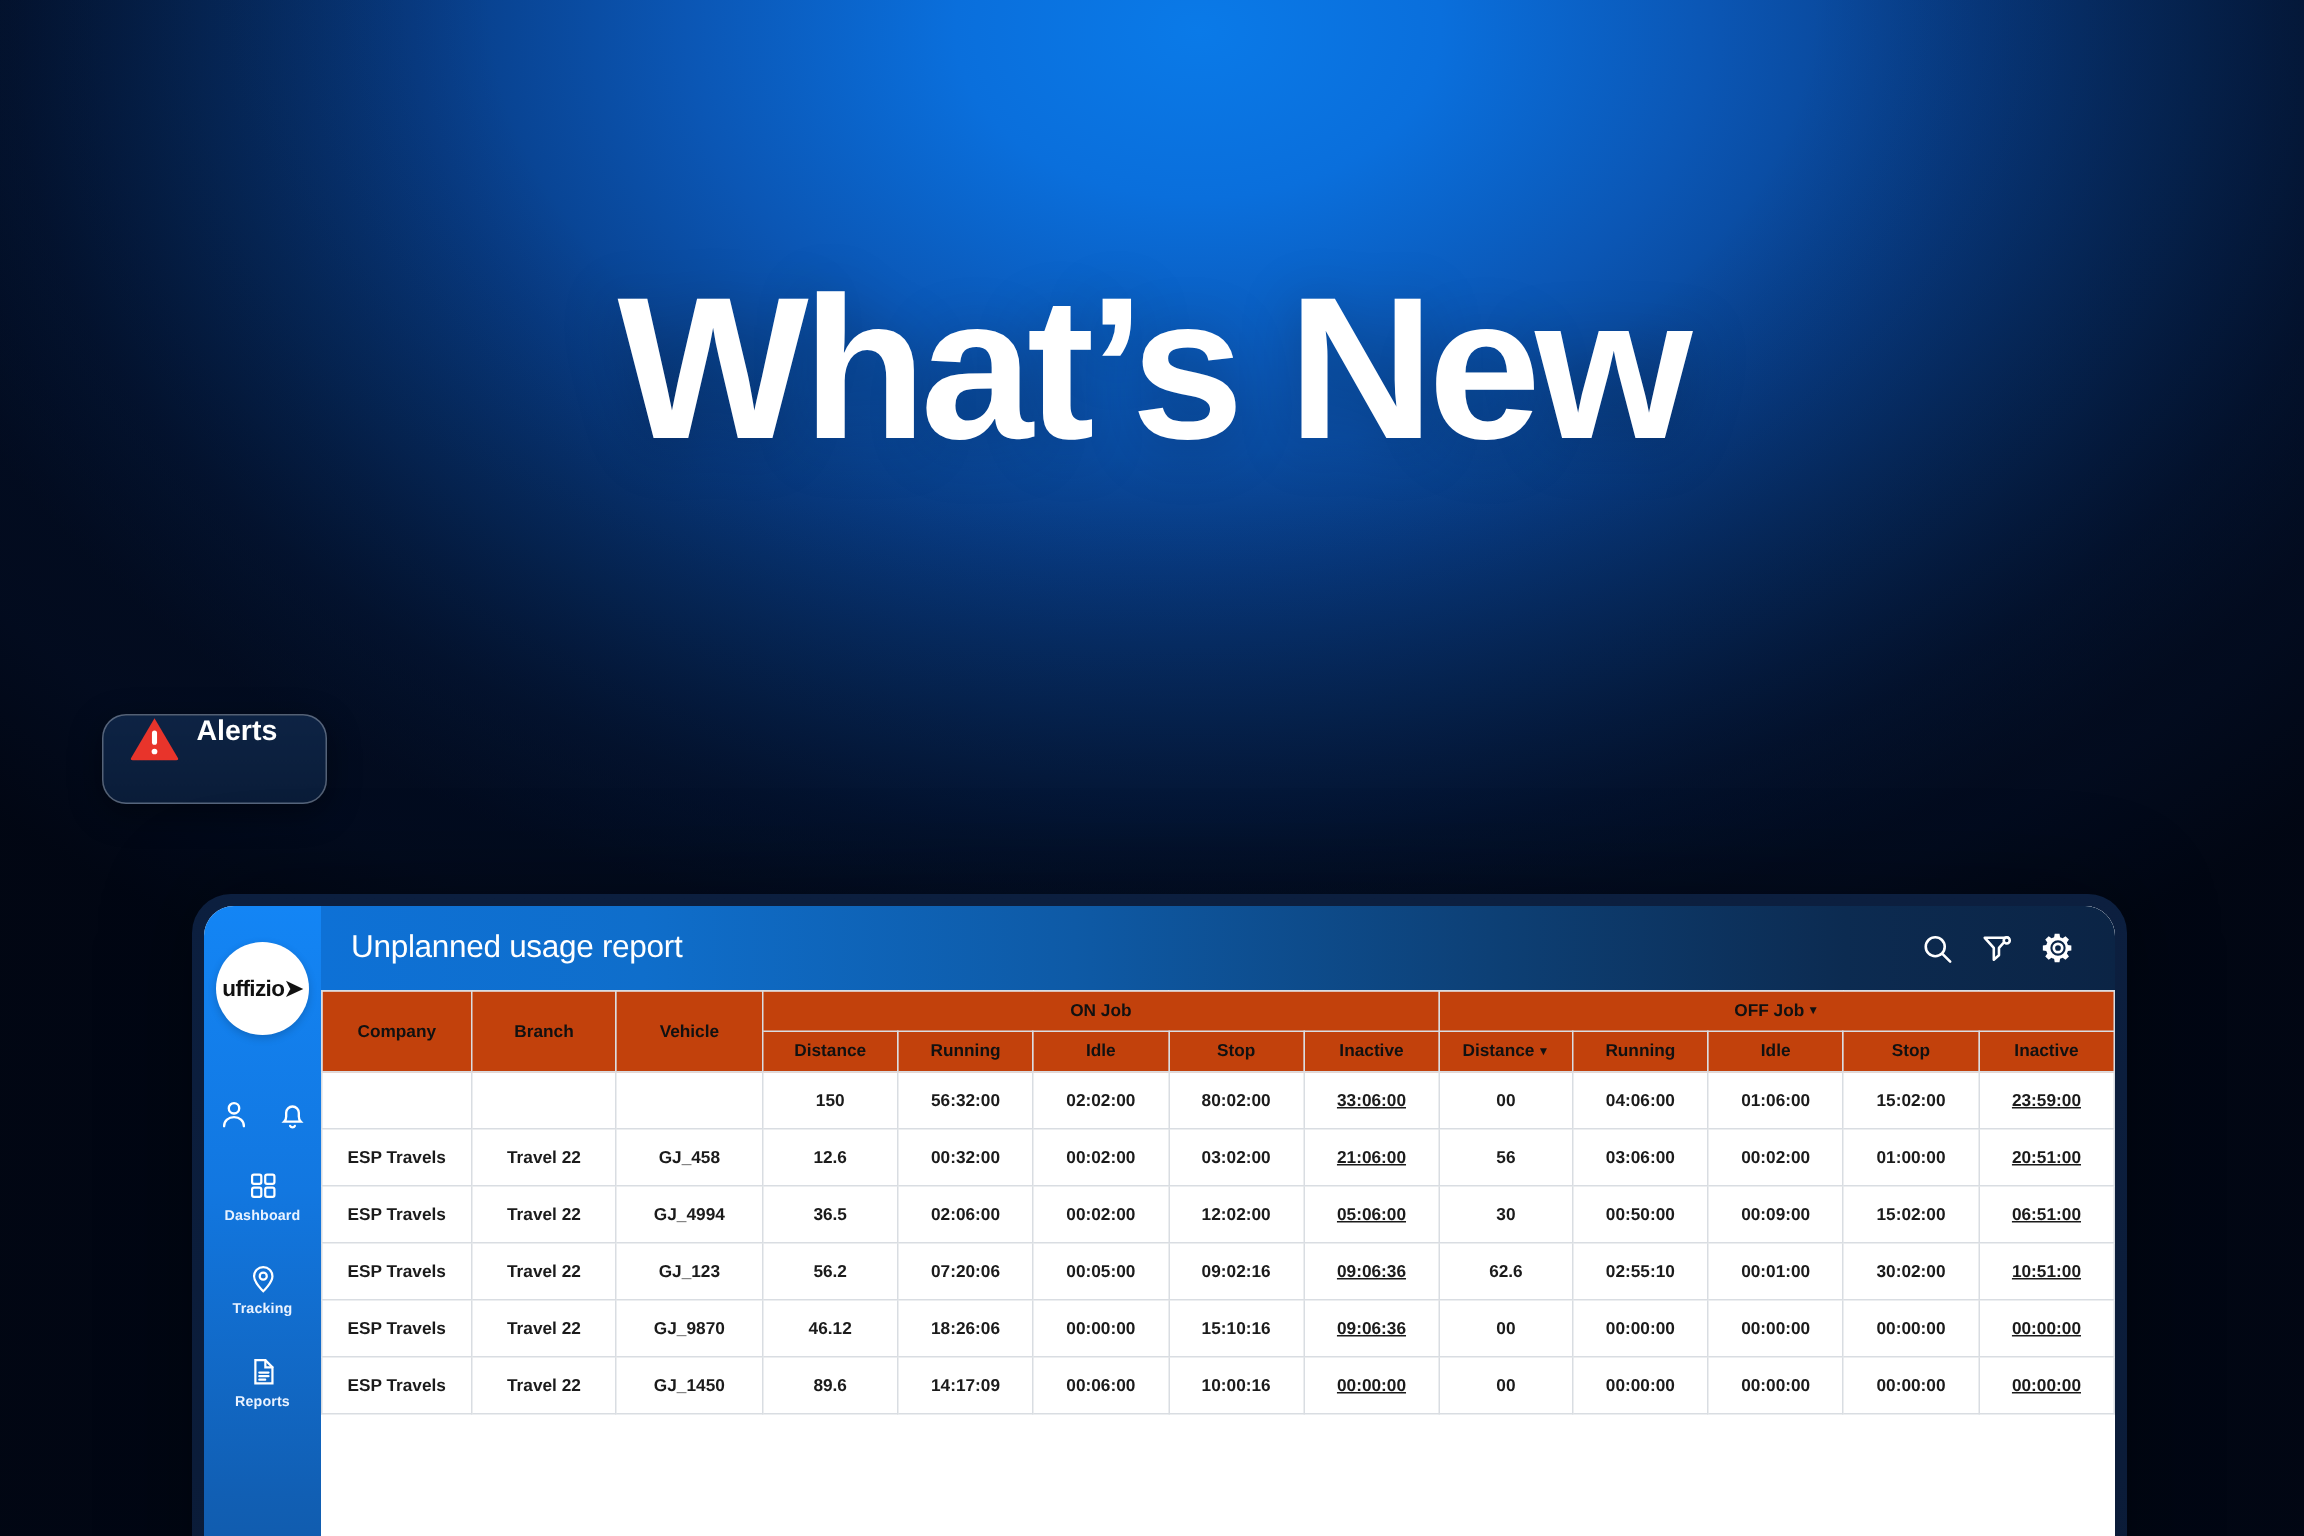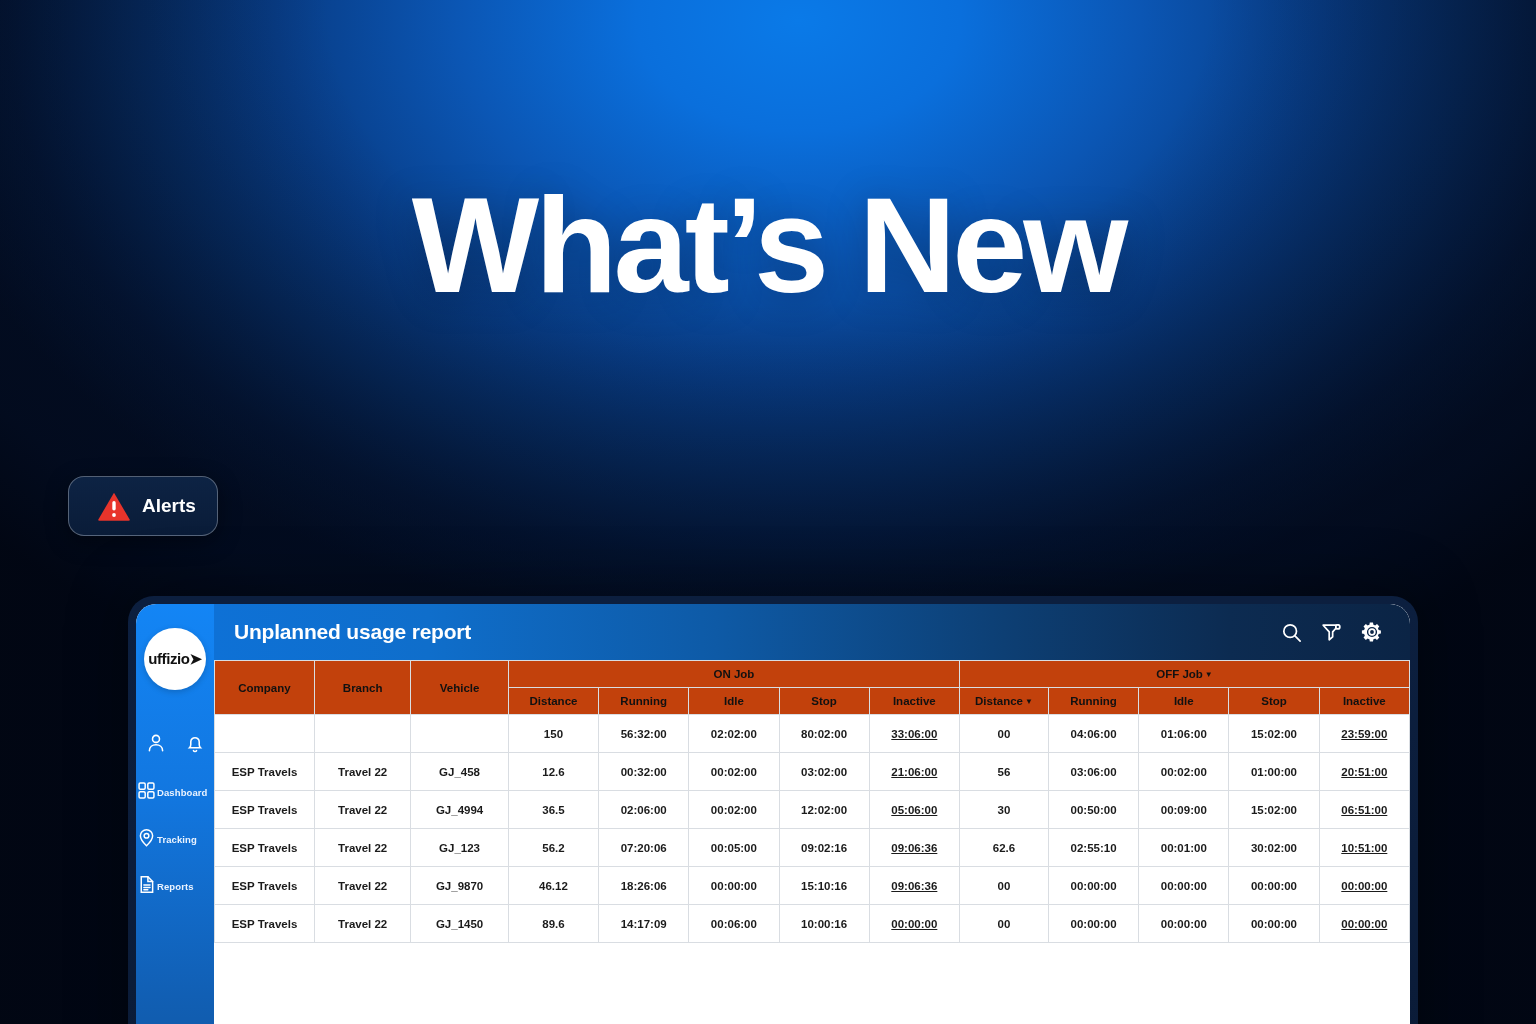--- a/index.html
+++ b/index.html
@@ -50,22 +50,22 @@
     text-shadow: 0 4px 40px rgba(0,0,0,0.25);
   }
 
   
   .alerts-badge {
     position: absolute; left: 68px; top: 341px;
     width: 150px; height: 60px;
     border-radius: 16px;
     background: linear-gradient(180deg, #0d2344 0%, #0a1c38 100%);
     border: 1.5px solid rgba(255,255,255,0.30);
-    display: flex; align-items: center; gap: 11px;
-    padding-left: 28px;
+    display: flex; align-items: flex-start; gap: 11px;
+    padding-left: 17px;
     box-shadow: 0 6px 22px rgba(0,0,0,0.38);
     z-index: 6;
   }
   .alerts-badge .label { color: #fff; font-size: 19px; font-weight: 700; }
   .warn-tri { width: 34px; height: 31px; display:block; }
 
   
   .device {
     position: absolute; left: 128px; top: 401px;
     width: 1290px; height: 640px;
@@ -101,38 +101,38 @@
   }
   .logo-text {
     font-size: 15px; font-weight: 700; color: #111; letter-spacing: -0.4px;
     font-family: "Liberation Sans", sans-serif;
   }
   .logo-text .tick { color:#111; }
   .sb-top-icons {
     display: flex; gap: 17px; margin-top: 42px;
   }
   .nav-item {
-    display: flex; flex-direction: row; align-items: center;
+    display: flex; flex-direction: column; align-items: center;
     margin-top: 26px; cursor: pointer; width: 100%;
   }
   .nav-item .nlabel {
     color: #eaf3ff; font-size: 9.5px; margin-top: 4px; font-weight: 600;
     letter-spacing: 0.1px;
   }
   svg.ic { display:block; }
 
   
   .main { flex: 1; display: flex; flex-direction: column; min-width: 0; background:#fff; }
   .topbar {
     height: 56px; flex: 0 0 56px;
     background: linear-gradient(90deg, #0e71d6 0%, #0f6ecb 18%, #0e5aa6 42%, #0d3f74 66%, #0c2b51 85%, #0b2445 100%);
     display: flex; align-items: center; justify-content: space-between;
     padding: 0 26px 0 20px;
   }
-  .topbar .title { color: #fff; font-size: 21px; font-weight: 700; letter-spacing: -0.2px; }
+  .topbar .title { color: #fff; font-size: 21px; font-weight: 400; letter-spacing: -0.2px; }
   .topbar .actions { display: flex; align-items: center; gap: 17px; }
 
   
   .table-wrap { flex: 1; overflow: hidden; background: #fff; position: relative; }
   table.rep { width: 100%; border-collapse: collapse; table-layout: fixed; }
   table.rep th, table.rep td {
     border: 1px solid #d9dde2;
     text-align: center;
     font-size: 11.5px;
     color: #1b1b1b;

